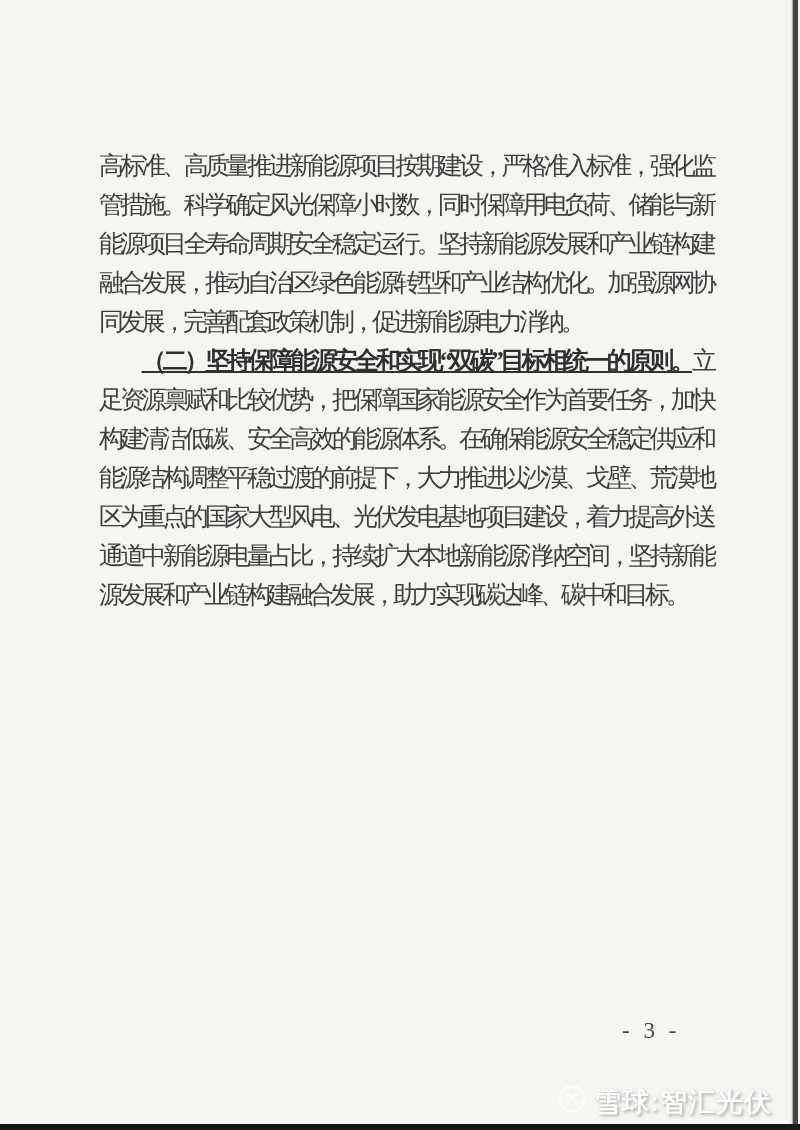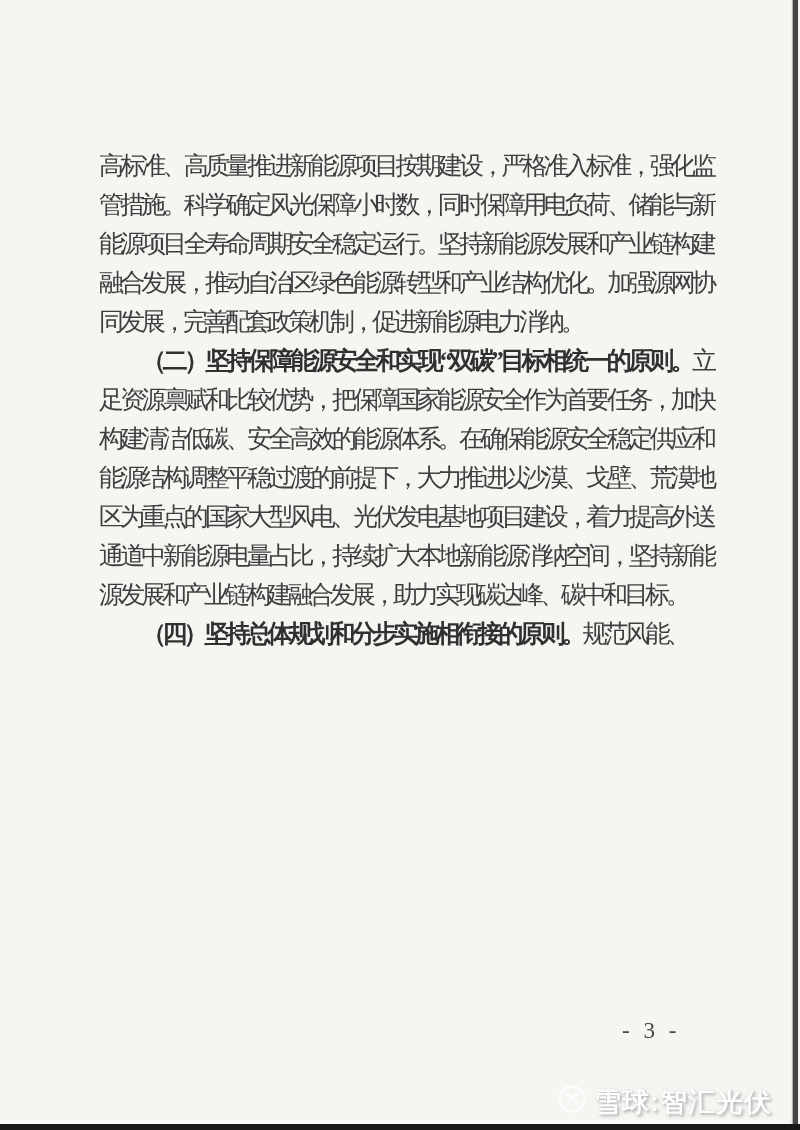--- a/index.html
+++ b/index.html
@@ -31,20 +31,21 @@
   .text-block p {
     margin: 0;
     padding: 0;
   }
   .text-block p.indent {
     text-indent: 1.7em;
   }
   .seg-bold {
     font-weight: 700;
     color: #303030;
+    text-decoration: underline;
   }
   .page-number {
     position: absolute;
     left: 622px;
     top: 1018px;
     font-size: 23px;
     letter-spacing: 4px;
     color: #474747;
     font-family: "Liberation Serif", "DejaVu Serif", serif;
   }
@@ -86,21 +87,20 @@
   }
 </style>
 </head>
 <body>
 
 <div class="page">
 
   <div class="text-block" id="paragraphs">
       <p><span>高标准、高质量推进新能源项目按期建设，严格准入标准，强化监管措施。科学确定风光保障小时数，同时保障用电负荷、储能与新能源项目全寿命周期安全稳定运行。坚持新能源发展和产业链构建融合发展，推动自治区绿色能源转型和产业结构优化。加强源网协同发展，完善配套政策机制，促进新能源电力消纳。</span></p>
       <p class="indent"><span class="seg-bold">（二）坚持保障能源安全和实现“双碳”目标相统一的原则。</span><span>立足资源禀赋和比较优势，把保障国家能源安全作为首要任务，加快构建清洁低碳、安全高效的能源体系。在确保能源安全稳定供应和能源结构调整平稳过渡的前提下，大力推进以沙漠、戈壁、荒漠地区为重点的国家大型风电、光伏发电基地项目建设，着力提高外送通道中新能源电量占比，持续扩大本地新能源消纳空间，坚持新能源发展和产业链构建融合发展，助力实现碳达峰、碳中和目标。</span></p>
-      <p class="indent"><span class="seg-bold">（四）坚持总体规划和分步实施相衔接的原则。</span><span>规范风能、</span></p>
     </div>
 
   <div class="page-number">- 3 -</div>
 
   <div class="watermark">
     <span class="wm-logo">
       <svg width="30" height="30" viewBox="0 0 30 30">
         <circle cx="15" cy="15" r="12.5" fill="none" stroke="#fdfdfd" stroke-width="2.6"></circle>
         <path d="M9.5 21.5 Q13 14 20.5 9.5" fill="none" stroke="#fdfdfd" stroke-width="2.6" stroke-linecap="round"></path>
         <path d="M10.5 9.5 Q15.5 13.5 20.5 20.5" fill="none" stroke="#fdfdfd" stroke-width="2.6" stroke-linecap="round"></path>

